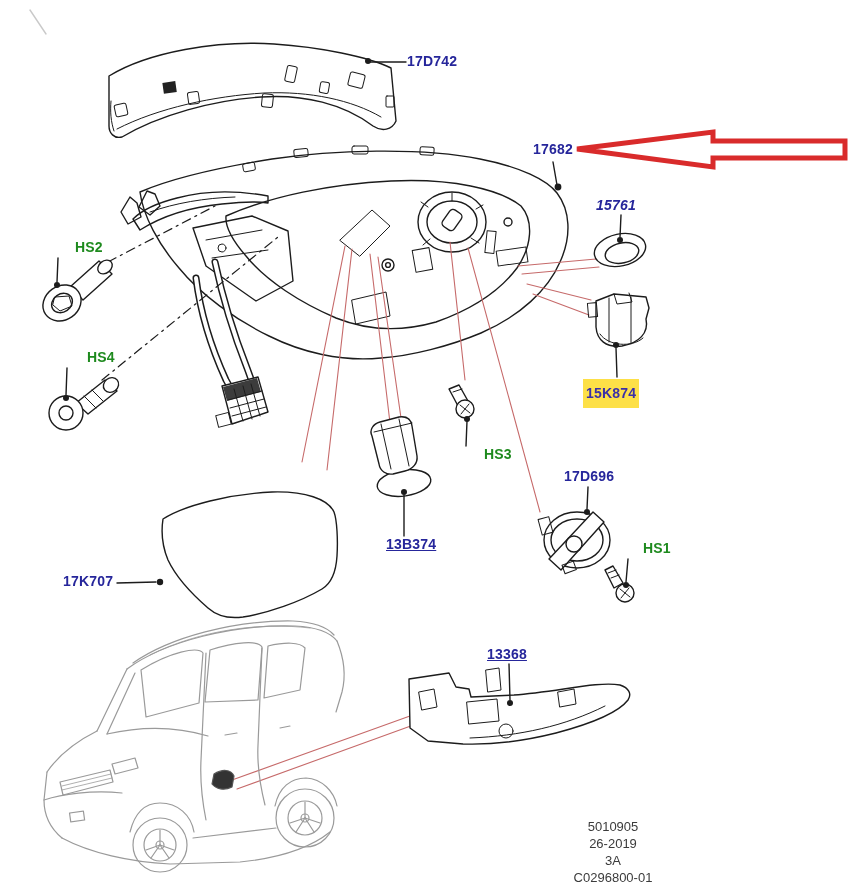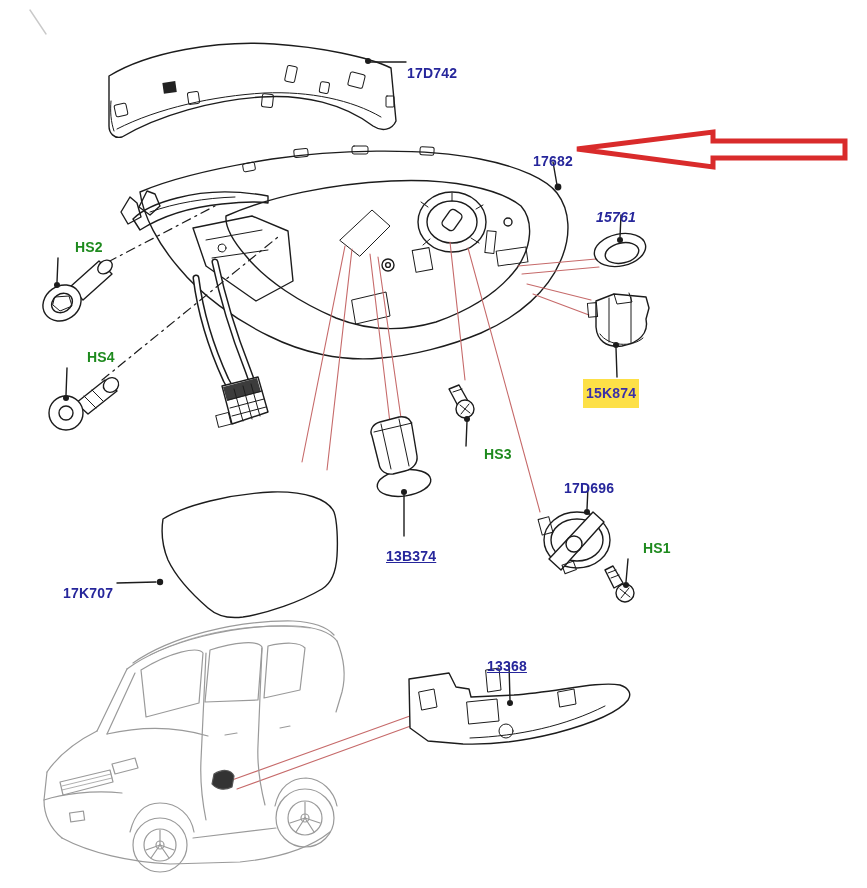--- a/index.html
+++ b/index.html
@@ -5,21 +5,21 @@
   html,body{margin:0;padding:0;background:#ffffff;}
   #stage{
     position:relative;width:867px;height:888px;background:#ffffff;overflow:hidden;
     font-family:"Liberation Sans", sans-serif;
   }
   #artwork{position:absolute;left:0;top:0;}
   .part-label{
     position:absolute;font-size:14px;font-weight:bold;letter-spacing:0.2px;
     white-space:nowrap;line-height:15px;
   }
-  .lbl-blue{color:#26269b;margin-top:12px;}
+  .lbl-blue{color:#26269b;}
   .lbl-green{color:#1e8a1e;margin-left:32px;}
   .lbl-highlight{background:#fde047;color:#3a2fa8;padding:7px 3px;}
   .footer-block{
     position:absolute;left:538px;top:818px;width:150px;text-align:center;
     color:#3b3b3b;font-size:13px;line-height:17px;
   }
 </style>
 </head>
 <body>
 
@@ -283,14 +283,20 @@
 <div class="part-label lbl-green" style="left:43px;top:240px;">HS2</div>
 <div class="part-label lbl-green" style="left:55px;top:350px;">HS4</div>
 <div class="part-label lbl-highlight" style="left:583px;top:379px;">15K874</div>
 <div class="part-label lbl-green" style="left:452px;top:447px;">HS3</div>
 <div class="part-label lbl-blue" style="left:564px;top:469px;">17D696</div>
 <div class="part-label lbl-green" style="left:611px;top:541px;">HS1</div>
 <div class="part-label lbl-blue" style="left:386px;top:537px;text-decoration:underline;">13B374</div>
 <div class="part-label lbl-blue" style="left:63px;top:574px;">17K707</div>
 <div class="part-label lbl-blue" style="left:487px;top:647px;text-decoration:underline;">13368</div>
 
-
+<div class="footer-block">
+  <div>5010905</div>
+  <div>26-2019</div>
+  <div>3A</div>
+  <div>C0296800-01</div>
 </div>
 
+</div>
+
 </body></html>

